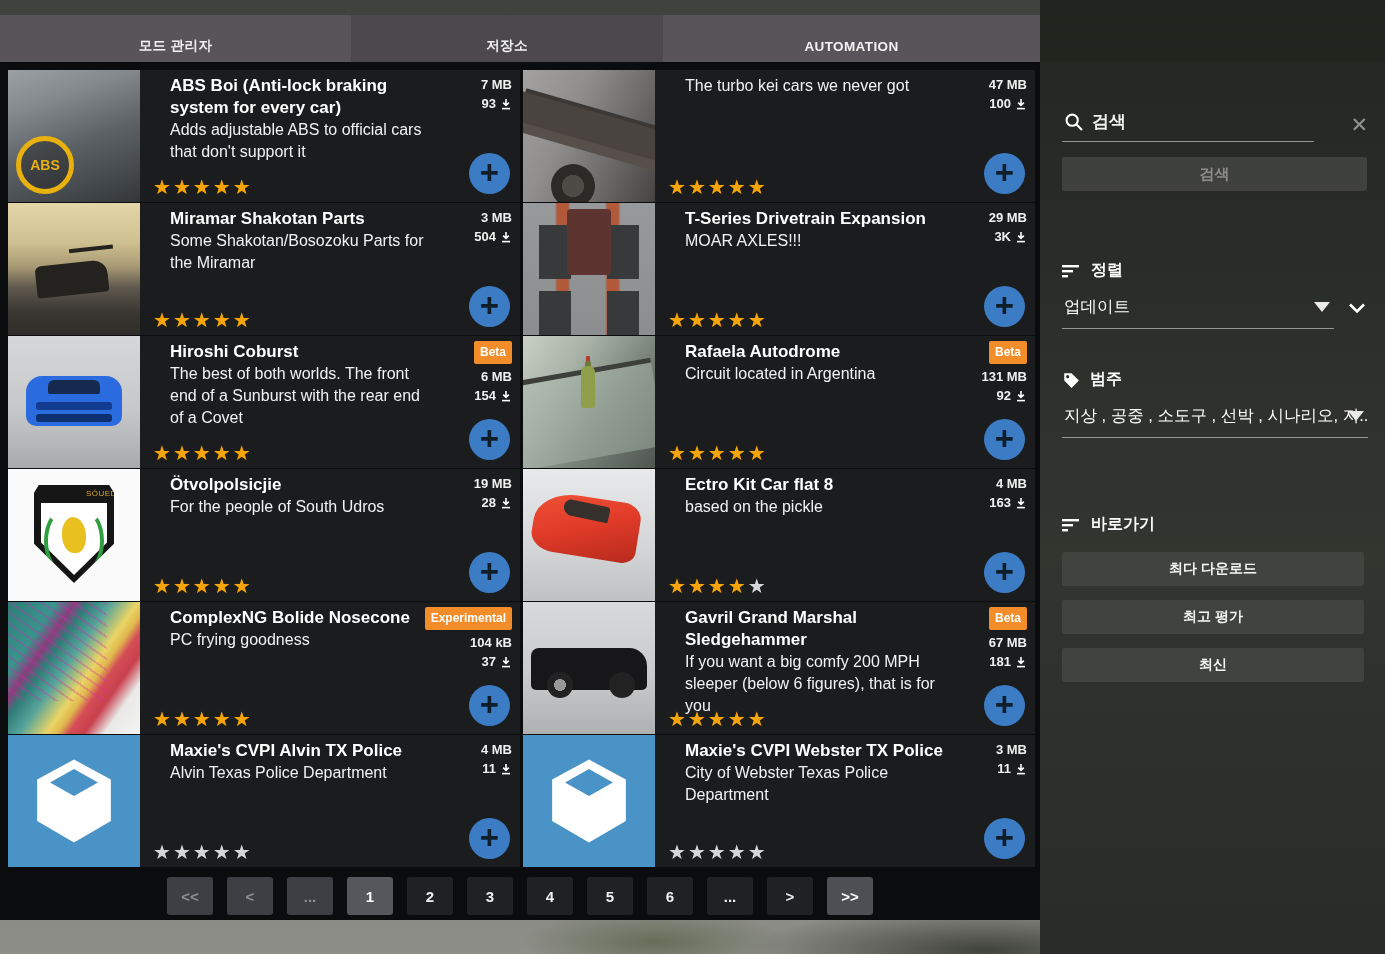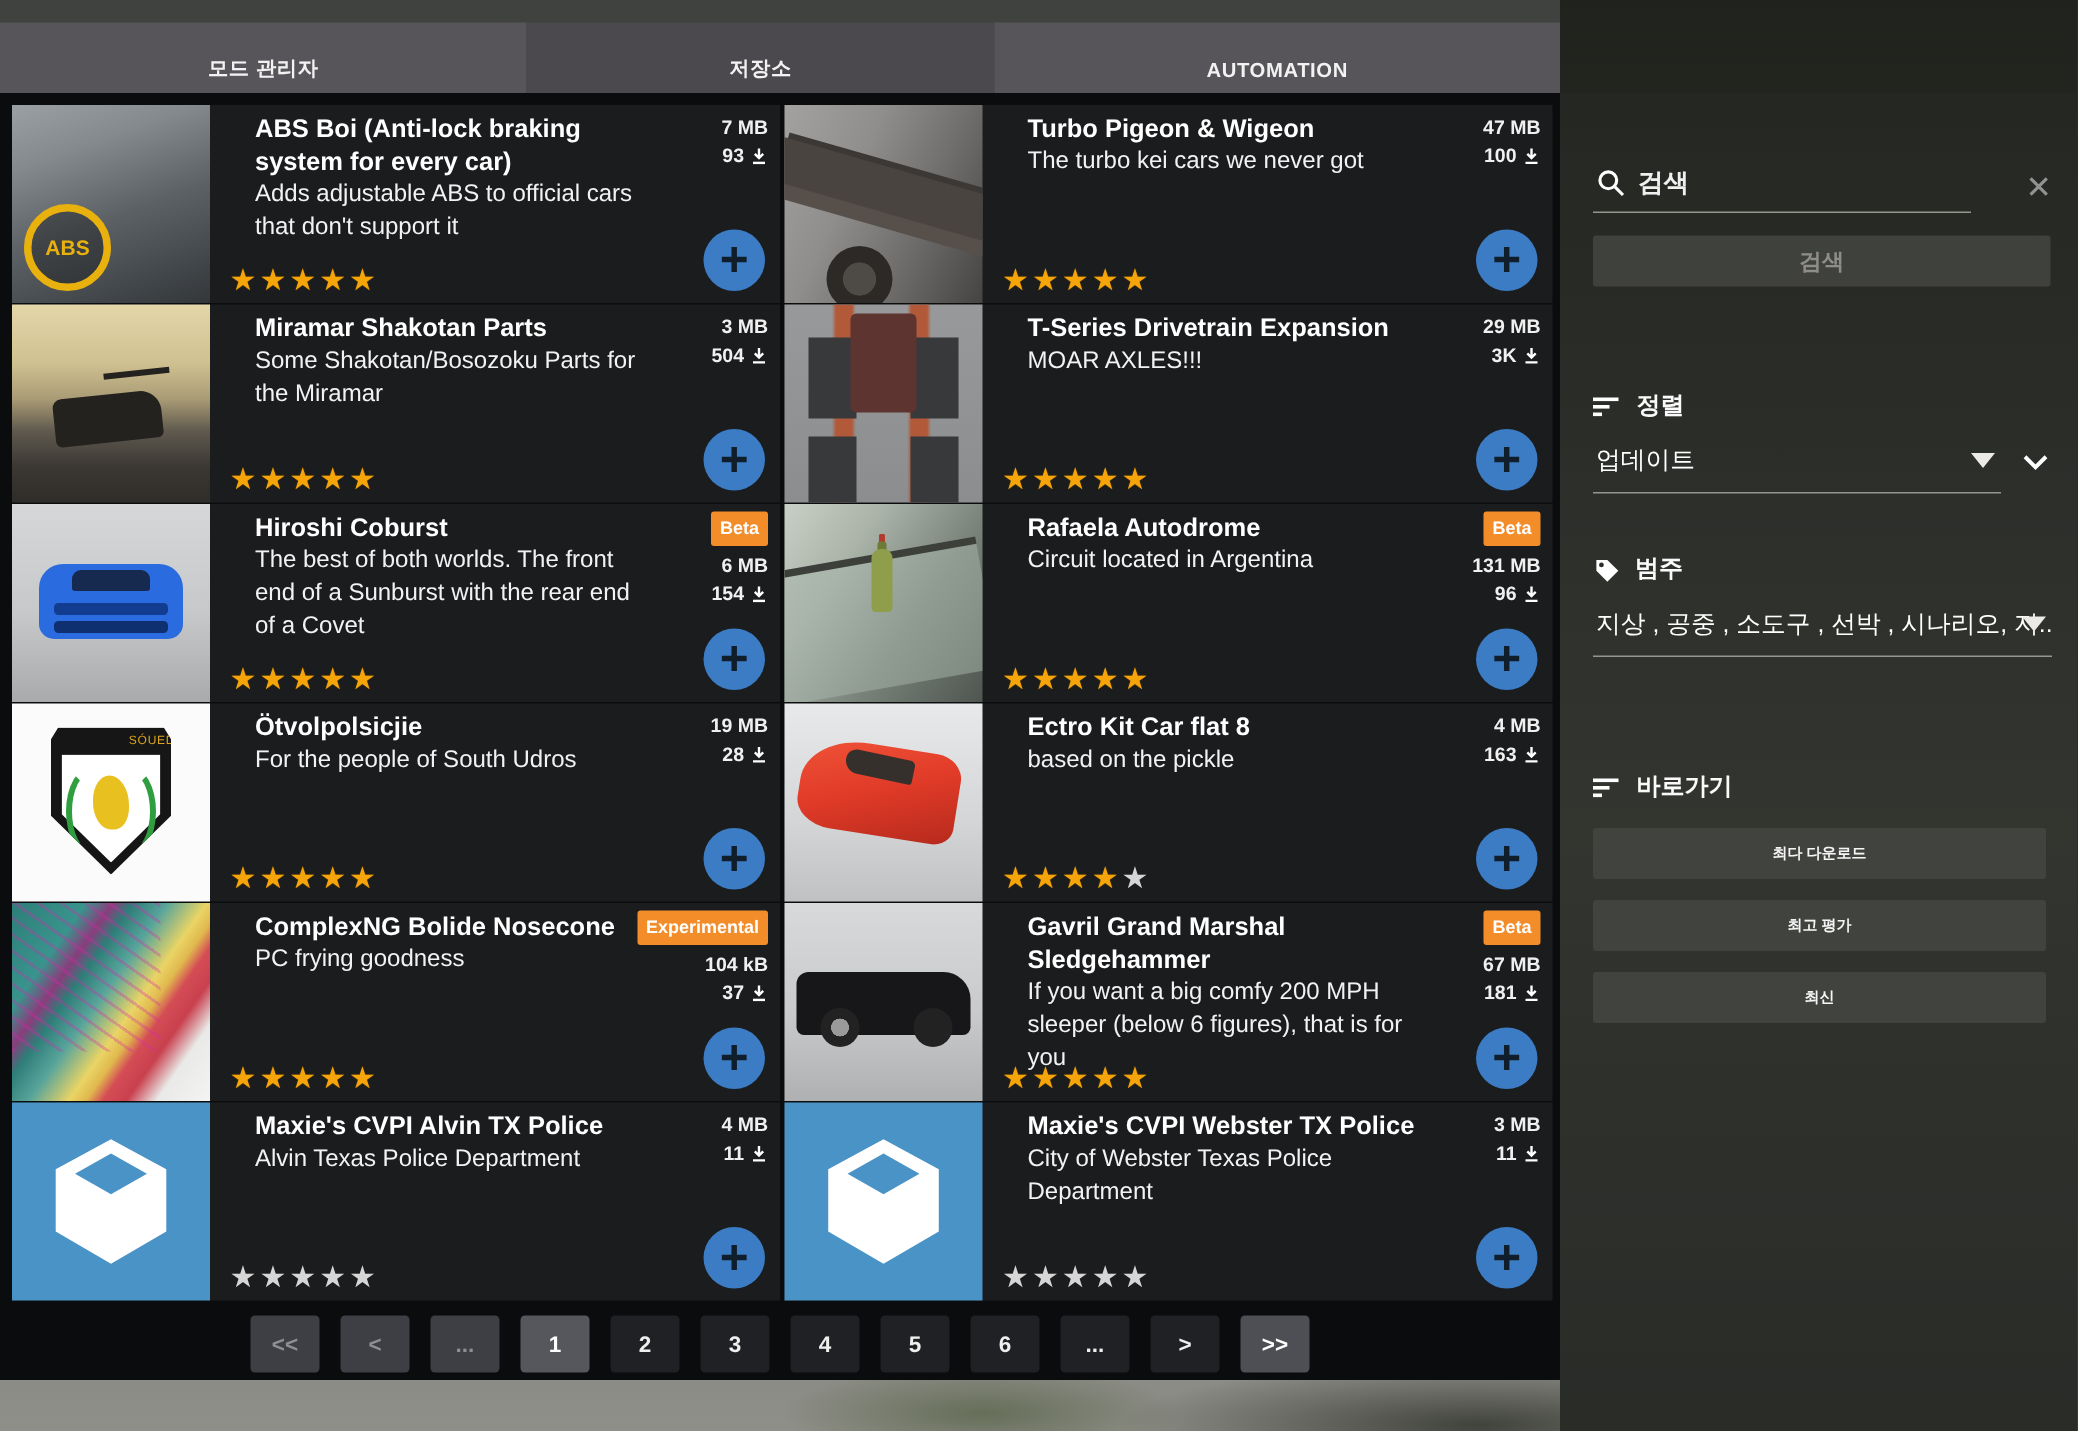--- a/index.html
+++ b/index.html
@@ -137,21 +137,21 @@
       padding:2px 26px 10px 2px;cursor:pointer;white-space:nowrap;overflow:hidden;box-sizing:border-box;}
   .sel-sort{width:272px;}
   .sel-cat{width:306px;}
   .caret{position:absolute;right:4px;top:8px;width:0;height:0;
       border-left:8px solid transparent;border-right:8px solid transparent;border-top:10px solid #eceae6;}
   .panel-chevron{margin-left:14px;margin-top:-6px;cursor:pointer;}
   .lbl-cat{margin-top:40px;}
   .lbl-short{margin-top:76px;}
   .short-btns{margin-top:17px;display:flex;flex-direction:column;gap:14px;}
   .short-btn{width:302px;height:34px;background:rgba(66,68,64,.92);border:none;border-radius:2px;
-      color:#f5f5f5;font-size:10px;font-weight:bold;cursor:pointer;
+      color:#f5f5f5;font-size:14px;font-weight:bold;cursor:pointer;
       font-family:"Liberation Sans","DejaVu Sans",sans-serif;}
 </style>
 </head>
 <body>
 
 <div id="app">
   <div class="scene-right"></div>
 
   <div class="tabbar">
     <div class="tab tab-1">모드 관리자</div>
@@ -184,21 +184,20 @@
           </div>
           <div class="addbtn">
               <span>+</span>
             </div>
         </div>
       </div>
 
       <div class="card">
         <div class="thumb t-turbo"></div>
         <div class="content">
-          <div class="title">Turbo Pigeon &amp; Wigeon</div>
           <div class="desc">The turbo kei cars we never got</div>
           <div class="stars"><span class="sf">★★★★★</span><span class="se"></span></div>
           <div class="rinfo">
             <div>47 MB</div>
             <div class="dl">
                 <span>100</span>
                 <svg class="dlicon" viewBox="0 0 12 12">
                   <path d="M6 1v6M3.2 4.6 6 7.4 8.8 4.6" stroke="#fff" stroke-width="1.6" fill="none"></path>
                   <path d="M2 10.6h8" stroke="#fff" stroke-width="1.6"></path>
                 </svg>
@@ -282,21 +281,21 @@
       <div class="card">
         <div class="thumb t-rafaela"></div>
         <div class="content">
           <div class="title">Rafaela Autodrome</div>
           <div class="desc">Circuit located in Argentina</div>
           <div class="stars"><span class="sf">★★★★★</span><span class="se"></span></div>
           <div class="rinfo">
             <div class="badge">Beta</div>
             <div>131 MB</div>
             <div class="dl">
-                <span>96</span>
+                <span>92</span>
                 <svg class="dlicon" viewBox="0 0 12 12">
                   <path d="M6 1v6M3.2 4.6 6 7.4 8.8 4.6" stroke="#fff" stroke-width="1.6" fill="none"></path>
                   <path d="M2 10.6h8" stroke="#fff" stroke-width="1.6"></path>
                 </svg>
               </div>
           </div>
           <div class="addbtn">
               <span>+</span>
             </div>
         </div>

